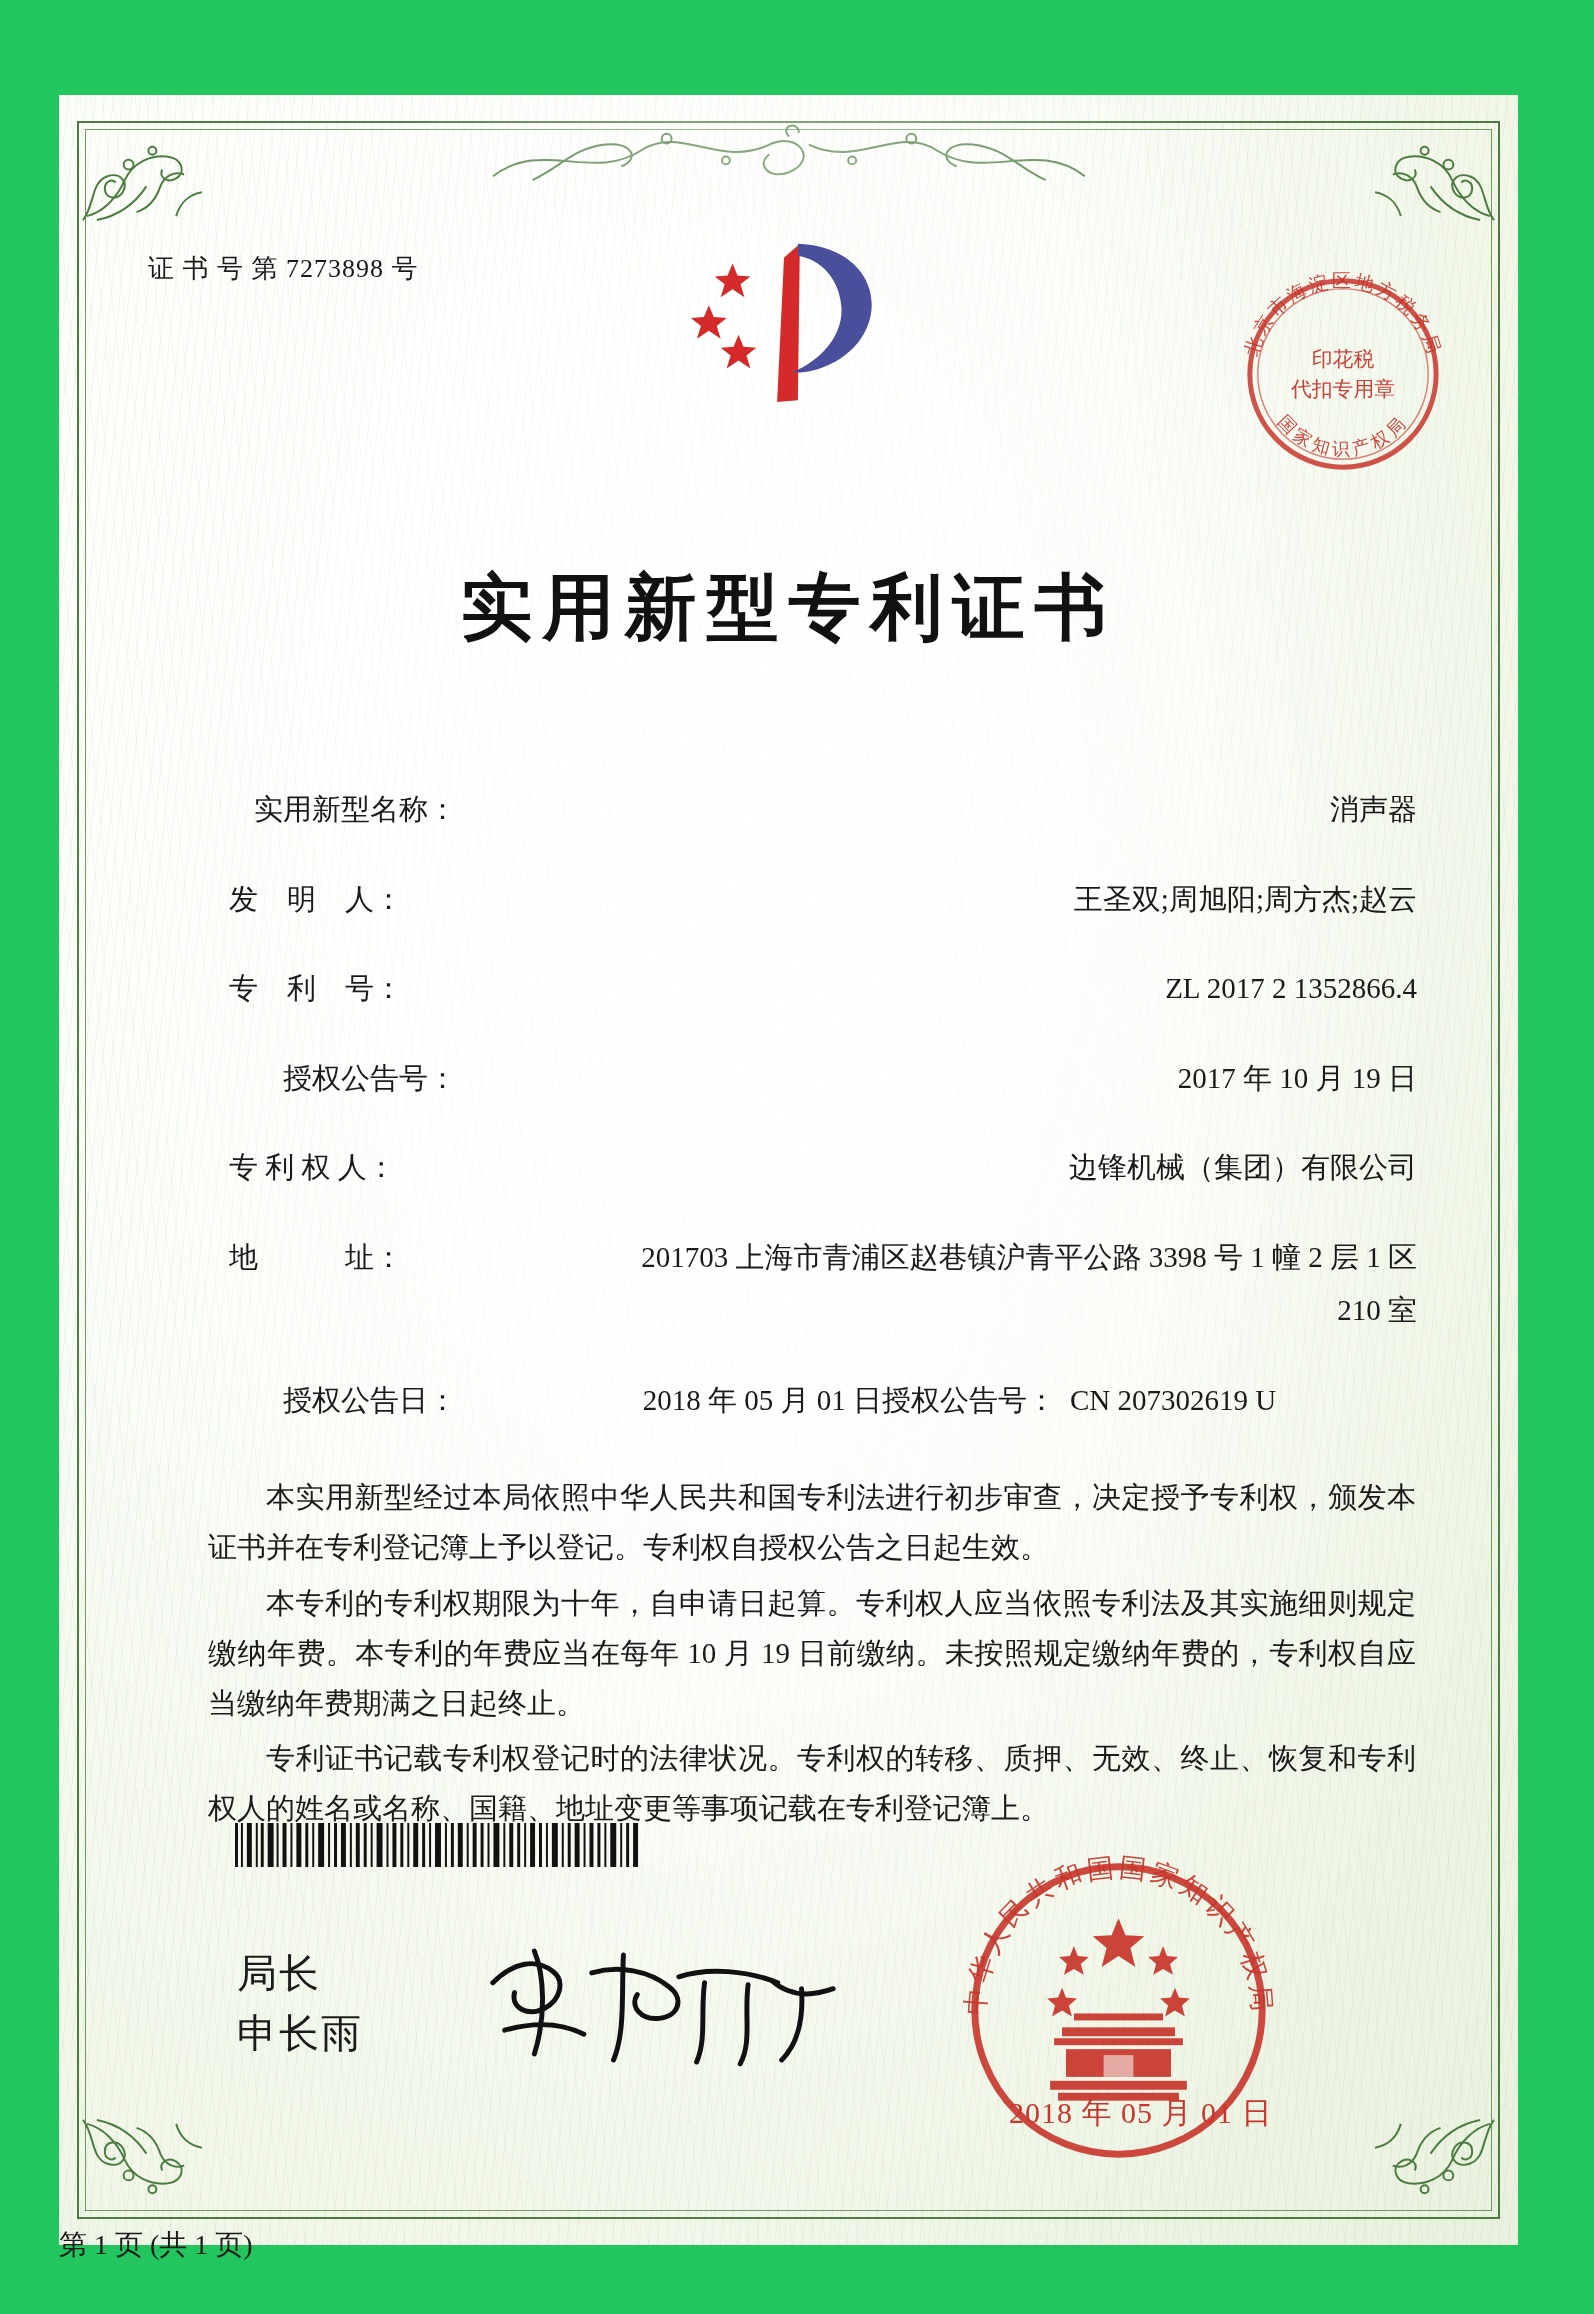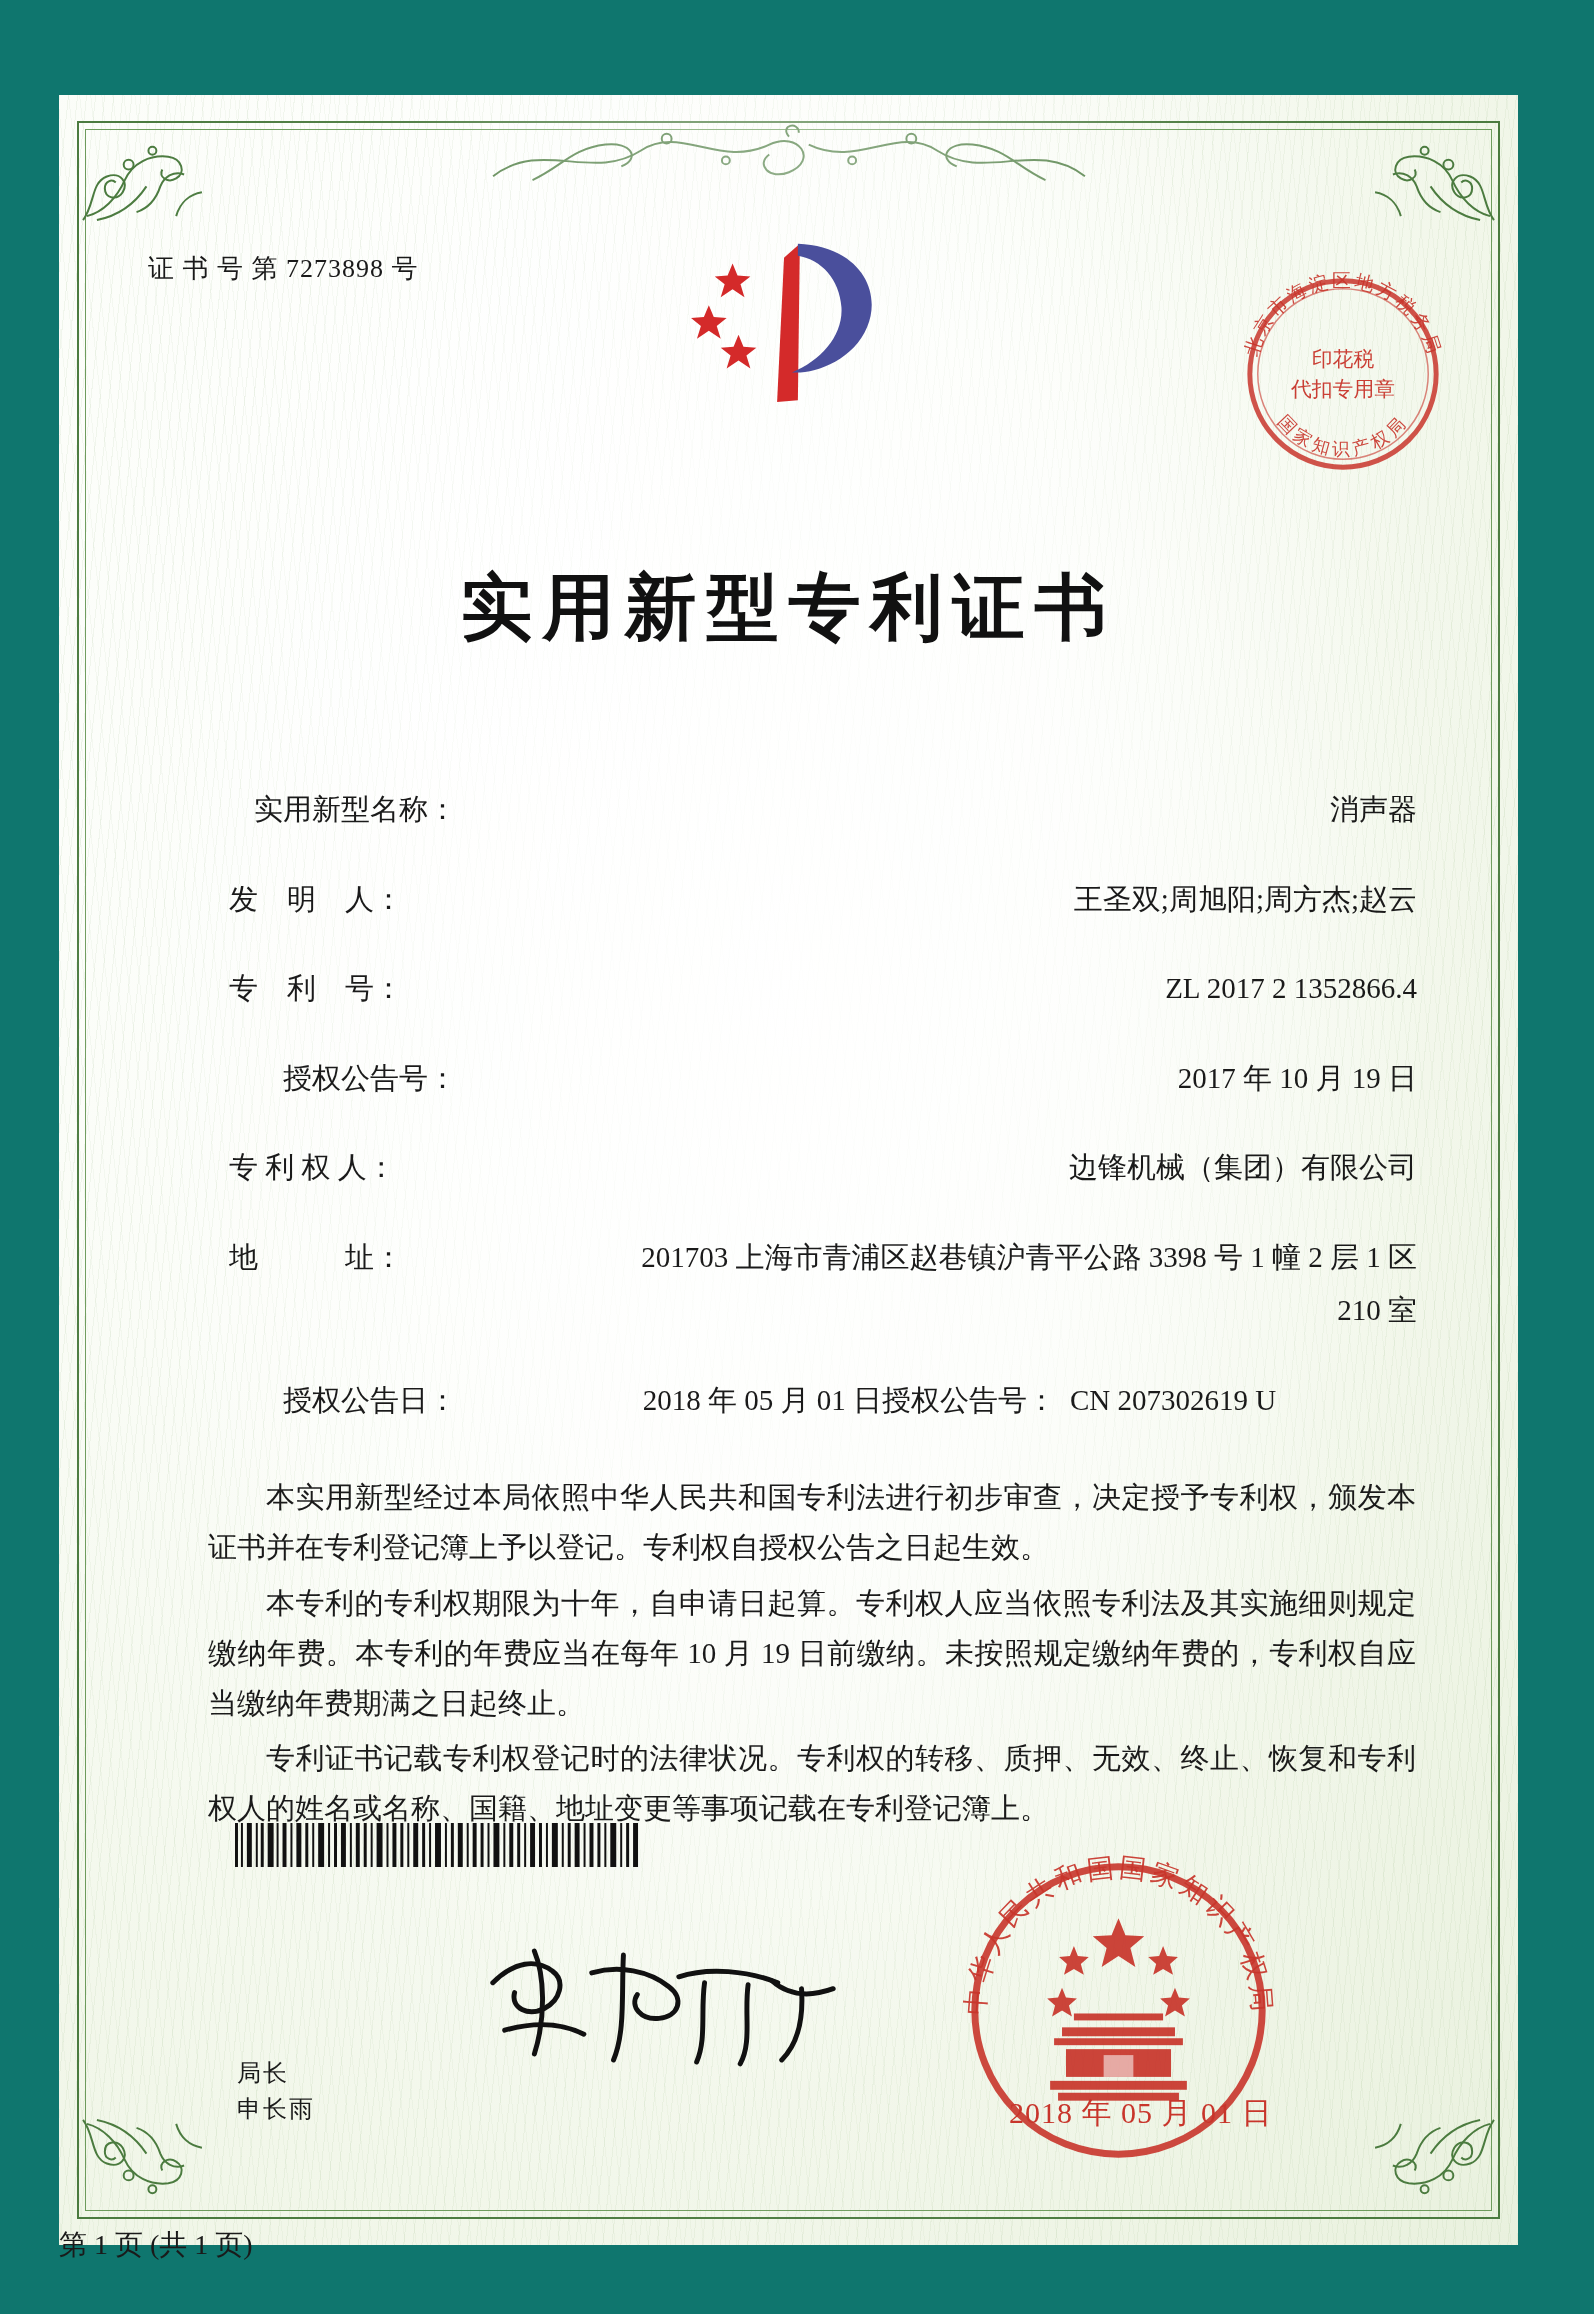--- a/index.html
+++ b/index.html
@@ -9,21 +9,21 @@
   }
   body {
     font-family: "Liberation Serif", "DejaVu Serif", serif;
     color: #1a1a1a;
   }
   .page {
     position: relative;
     width: 1595px;
     height: 2315px;
     margin: 0 auto;
-    background: #0f766e;
+    background: #22c55e;
     overflow: hidden;
   }
   
   .sheet {
     position: absolute;
     left: 59px;
     top: 95px;
     width: 1459px;
     height: 2150px;
     background:
@@ -205,22 +205,22 @@
     top: 1728px;
     width: 406px;
     height: 44px;
   }
   .barcode svg { width: 100%; height: 100%; display: block; }
 
   
   .sig-label {
     position: absolute;
     left: 178px;
-    top: 1960px;
-    font-size: 24px;
+    top: 1849px;
+    font-size: 40px;
     line-height: 1.5;
     letter-spacing: 2px;
   }
   .sig-hand {
     position: absolute;
     left: 416px;
     top: 1836px;
     width: 376px;
     height: 149px;
   }

